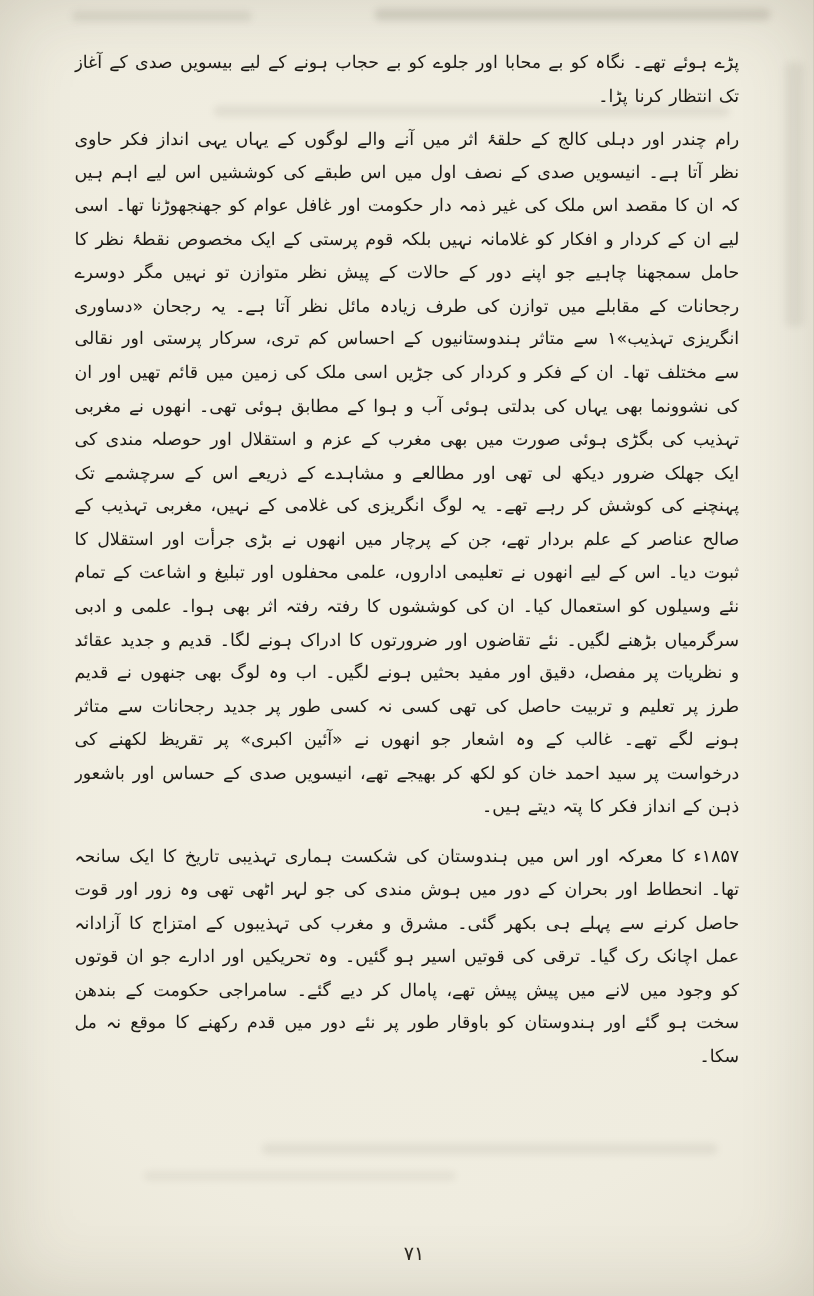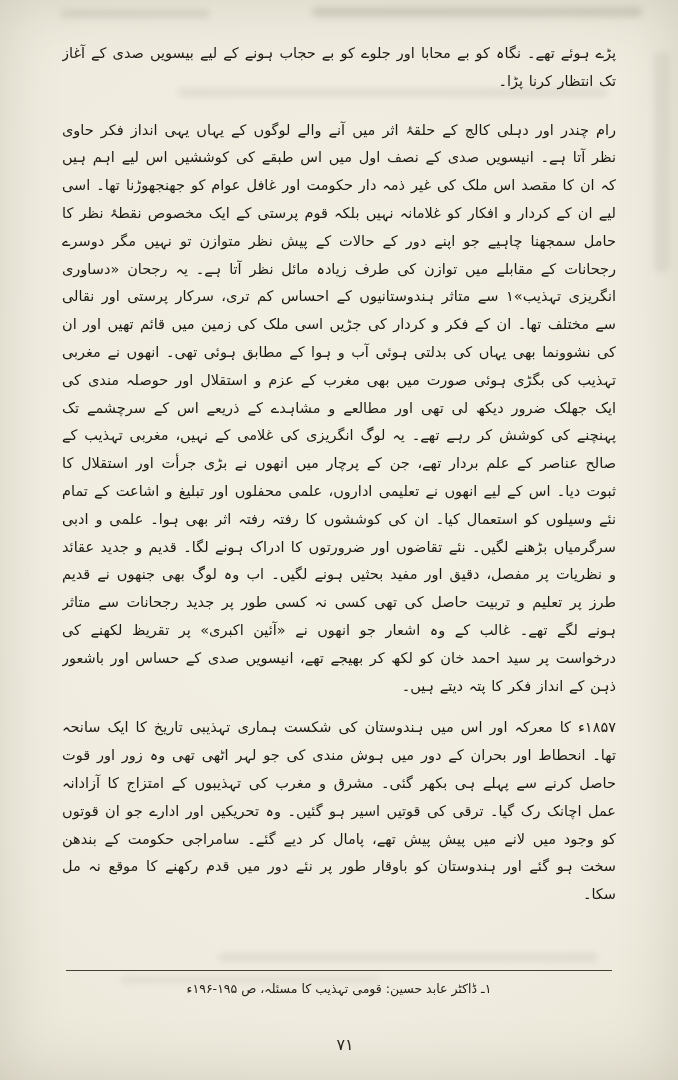--- a/index.html
+++ b/index.html
@@ -45,21 +45,21 @@
     direction: rtl;
     text-align: justify;
     font-size: 14.5px;
     line-height: 27.8px;
     letter-spacing: 0;
     word-spacing: 1px;
     color: #1d1a14;
     text-rendering: optimizeLegibility;
   }
   .para { margin: 0 0 14px 0; }
-  .para.first { margin-bottom: 21px; }
+  .para.first { margin-bottom: 8px; }
 
   .footnote-block {
     position: absolute;
     right: 62px;
     left: 62px;
     bottom: 82px;
     direction: rtl;
   }
   .footnote-rule {
     height: 1px;
@@ -94,20 +94,16 @@
   <div class="ghost g4"></div>
   <div class="ghost g5"></div>
   <div class="ghost g6"></div>
 
   <main class="text-area">
     <p class="para first">پڑے ہوئے تھے۔ نگاہ کو بے محابا اور جلوے کو بے حجاب ہونے کے لیے بیسویں صدی کے آغاز تک انتظار کرنا پڑا۔</p>
     <p class="para">رام چندر اور دہلی کالج کے حلقۂ اثر میں آنے والے لوگوں کے یہاں یہی انداز فکر حاوی نظر آتا ہے۔ انیسویں صدی کے نصف اول میں اس طبقے کی کوششیں اس لیے اہم ہیں کہ ان کا مقصد اس ملک کی غیر ذمہ دار حکومت اور غافل عوام کو جھنجھوڑنا تھا۔ اسی لیے ان کے کردار و افکار کو غلامانہ نہیں بلکہ قوم پرستی کے ایک مخصوص نقطۂ نظر کا حامل سمجھنا چاہیے جو اپنے دور کے حالات کے پیش نظر متوازن تو نہیں مگر دوسرے رجحانات کے مقابلے میں توازن کی طرف زیادہ مائل نظر آتا ہے۔ یہ رجحان «دساوری انگریزی تہذیب»۱ سے متاثر ہندوستانیوں کے احساس کم تری، سرکار پرستی اور نقالی سے مختلف تھا۔ ان کے فکر و کردار کی جڑیں اسی ملک کی زمین میں قائم تھیں اور ان کی نشوونما بھی یہاں کی بدلتی ہوئی آب و ہوا کے مطابق ہوئی تھی۔ انھوں نے مغربی تہذیب کی بگڑی ہوئی صورت میں بھی مغرب کے عزم و استقلال اور حوصلہ مندی کی ایک جھلک ضرور دیکھ لی تھی اور مطالعے و مشاہدے کے ذریعے اس کے سرچشمے تک پہنچنے کی کوشش کر رہے تھے۔ یہ لوگ انگریزی کی غلامی کے نہیں، مغربی تہذیب کے صالح عناصر کے علم بردار تھے، جن کے پرچار میں انھوں نے بڑی جرأت اور استقلال کا ثبوت دیا۔ اس کے لیے انھوں نے تعلیمی اداروں، علمی محفلوں اور تبلیغ و اشاعت کے تمام نئے وسیلوں کو استعمال کیا۔ ان کی کوششوں کا رفتہ رفتہ اثر بھی ہوا۔ علمی و ادبی سرگرمیاں بڑھنے لگیں۔ نئے تقاضوں اور ضرورتوں کا ادراک ہونے لگا۔ قدیم و جدید عقائد و نظریات پر مفصل، دقیق اور مفید بحثیں ہونے لگیں۔ اب وہ لوگ بھی جنھوں نے قدیم طرز پر تعلیم و تربیت حاصل کی تھی کسی نہ کسی طور پر جدید رجحانات سے متاثر ہونے لگے تھے۔ غالب کے وہ اشعار جو انھوں نے «آئین اکبری» پر تقریظ لکھنے کی درخواست پر سید احمد خان کو لکھ کر بھیجے تھے، انیسویں صدی کے حساس اور باشعور ذہن کے انداز فکر کا پتہ دیتے ہیں۔</p>
     <p class="para">۱۸۵۷ء کا معرکہ اور اس میں ہندوستان کی شکست ہماری تہذیبی تاریخ کا ایک سانحہ تھا۔ انحطاط اور بحران کے دور میں ہوش مندی کی جو لہر اٹھی تھی وہ زور اور قوت حاصل کرنے سے پہلے ہی بکھر گئی۔ مشرق و مغرب کی تہذیبوں کے امتزاج کا آزادانہ عمل اچانک رک گیا۔ ترقی کی قوتیں اسیر ہو گئیں۔ وہ تحریکیں اور ادارے جو ان قوتوں کو وجود میں لانے میں پیش پیش تھے، پامال کر دیے گئے۔ سامراجی حکومت کے بندھن سخت ہو گئے اور ہندوستان کو باوقار طور پر نئے دور میں قدم رکھنے کا موقع نہ مل سکا۔</p>
   </main>
 
-  <div class="footnote-block">
-    <div class="footnote-rule"></div>
-    <div class="footnote">۱ـ ڈاکٹر عابد حسین: قومی تہذیب کا مسئلہ، ص ۱۹۵-۱۹۶ء</div>
-  </div>
 
   <div class="page-number">۷۱</div>
 
 </div>
 
 </body></html>

